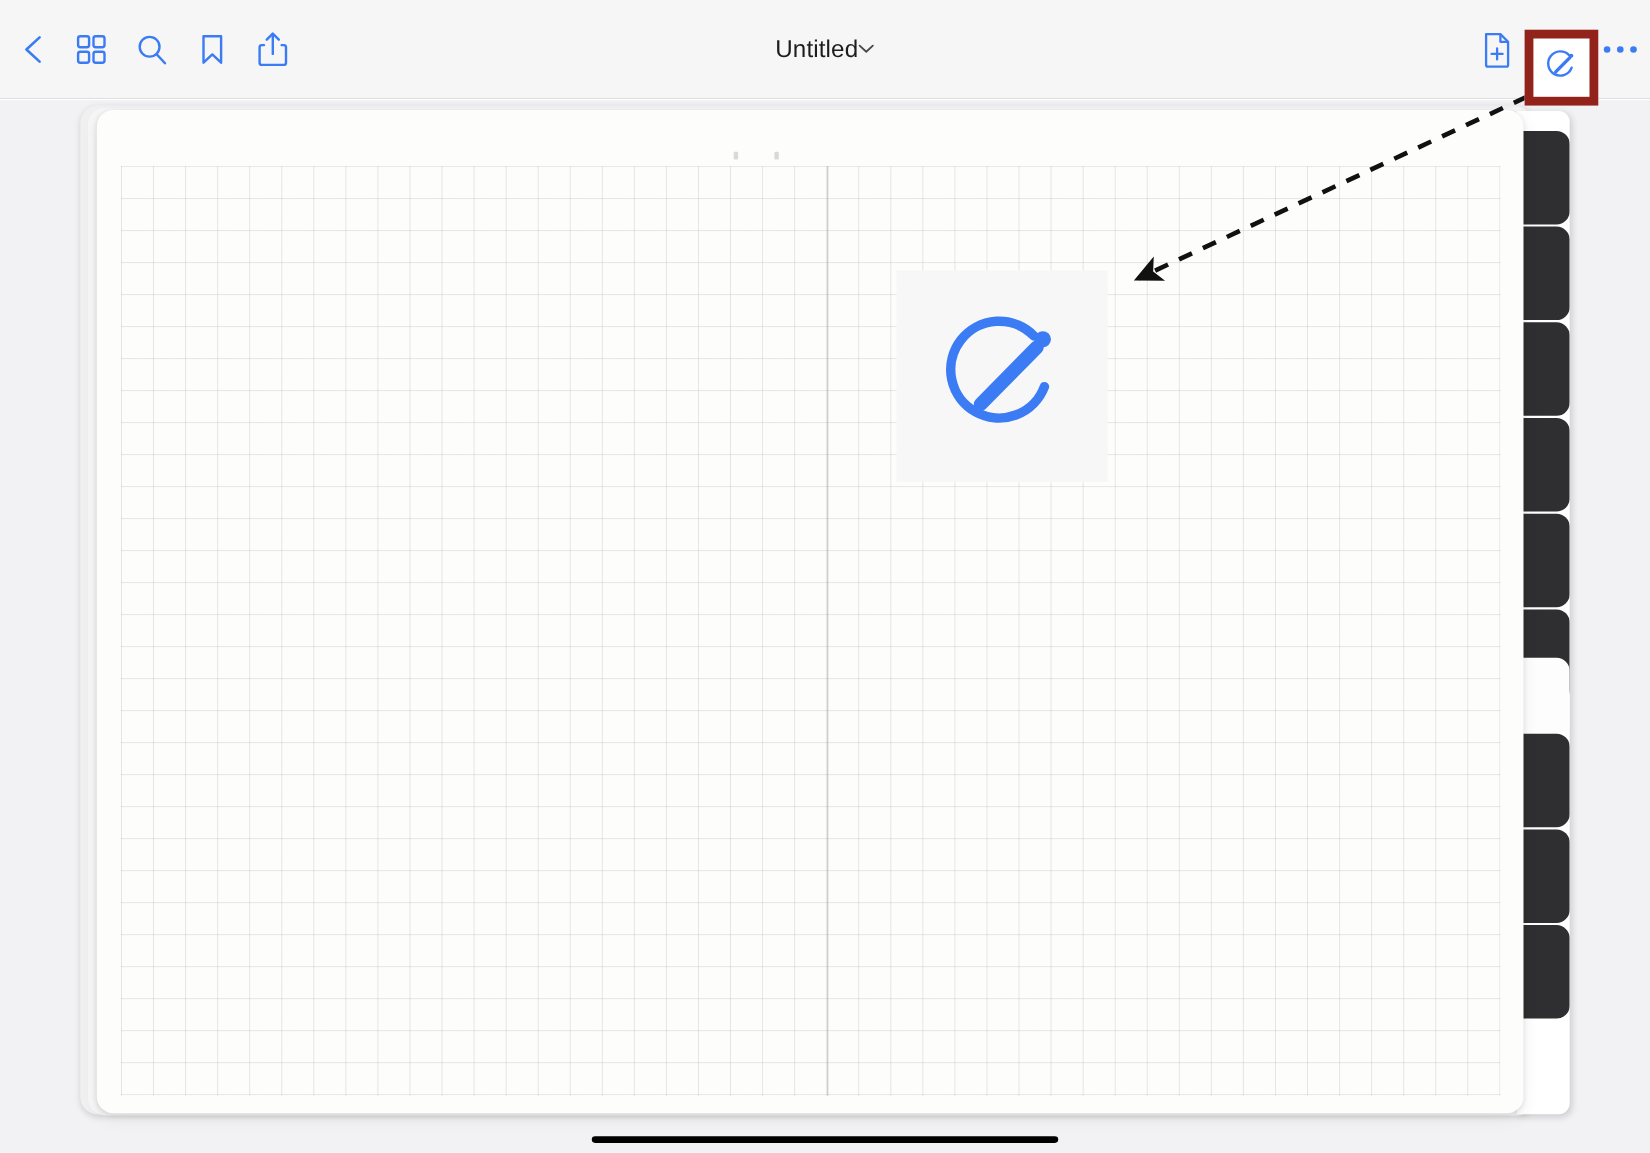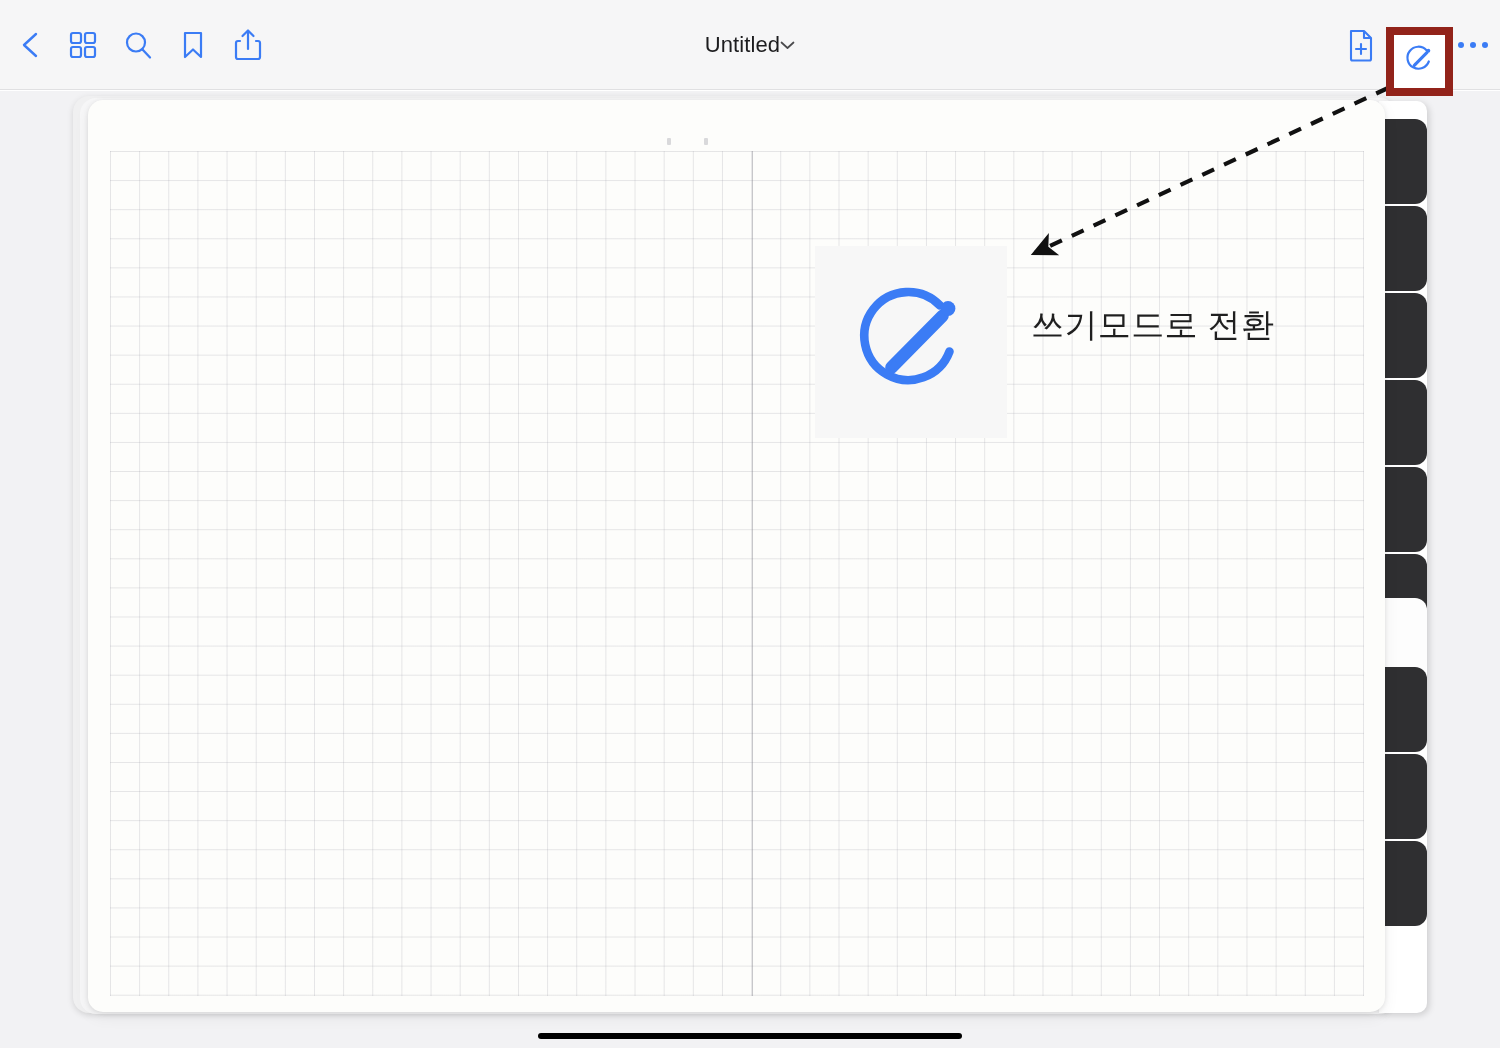--- a/index.html
+++ b/index.html
@@ -372,19 +372,18 @@
 
     <div id="callout-card">
       <svg width="134" height="134" viewBox="0 0 134 134" fill="none">
         <path d="M96 30.5 A44 44 0 1 0 105.5 76.5" stroke="#3b7cf5" stroke-width="8.6" stroke-linecap="round" fill="none"></path>
         <path d="M47.5 92.5 L98.5 40.8" stroke="#3b7cf5" stroke-width="12.6" stroke-linecap="round"></path>
         <path d="M44.5 95.5 L55.5 92.8 L50 82.5 Z" fill="#3b7cf5"></path>
         <circle cx="104" cy="33.5" r="7.4" fill="#3b7cf5"></circle>
       </svg>
     </div>
 
-    <div id="callout-label">쓰기모드로 전환</div>
 
   </div>
 
   <div id="home-indicator"></div>
 
 </div>
 
 </body></html>

